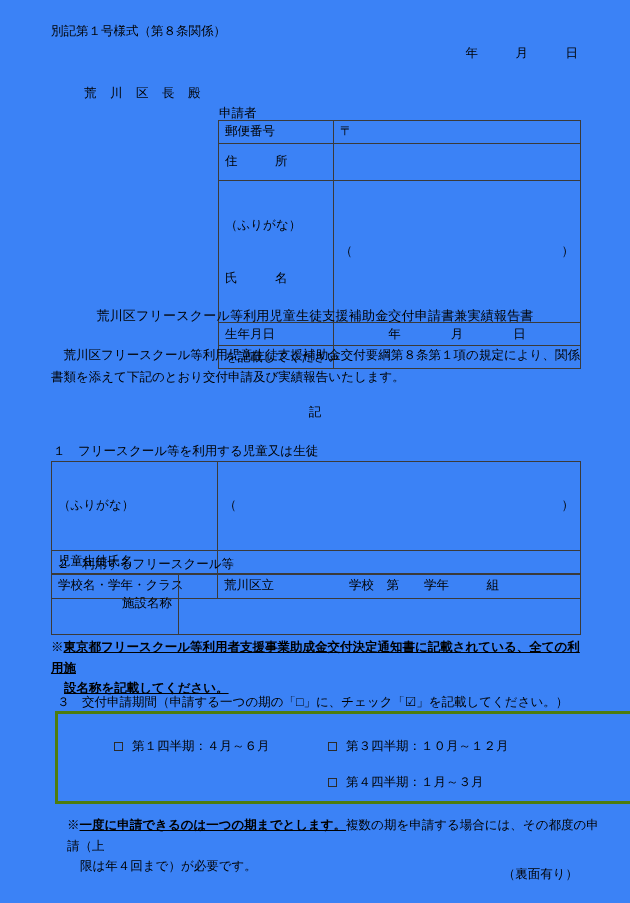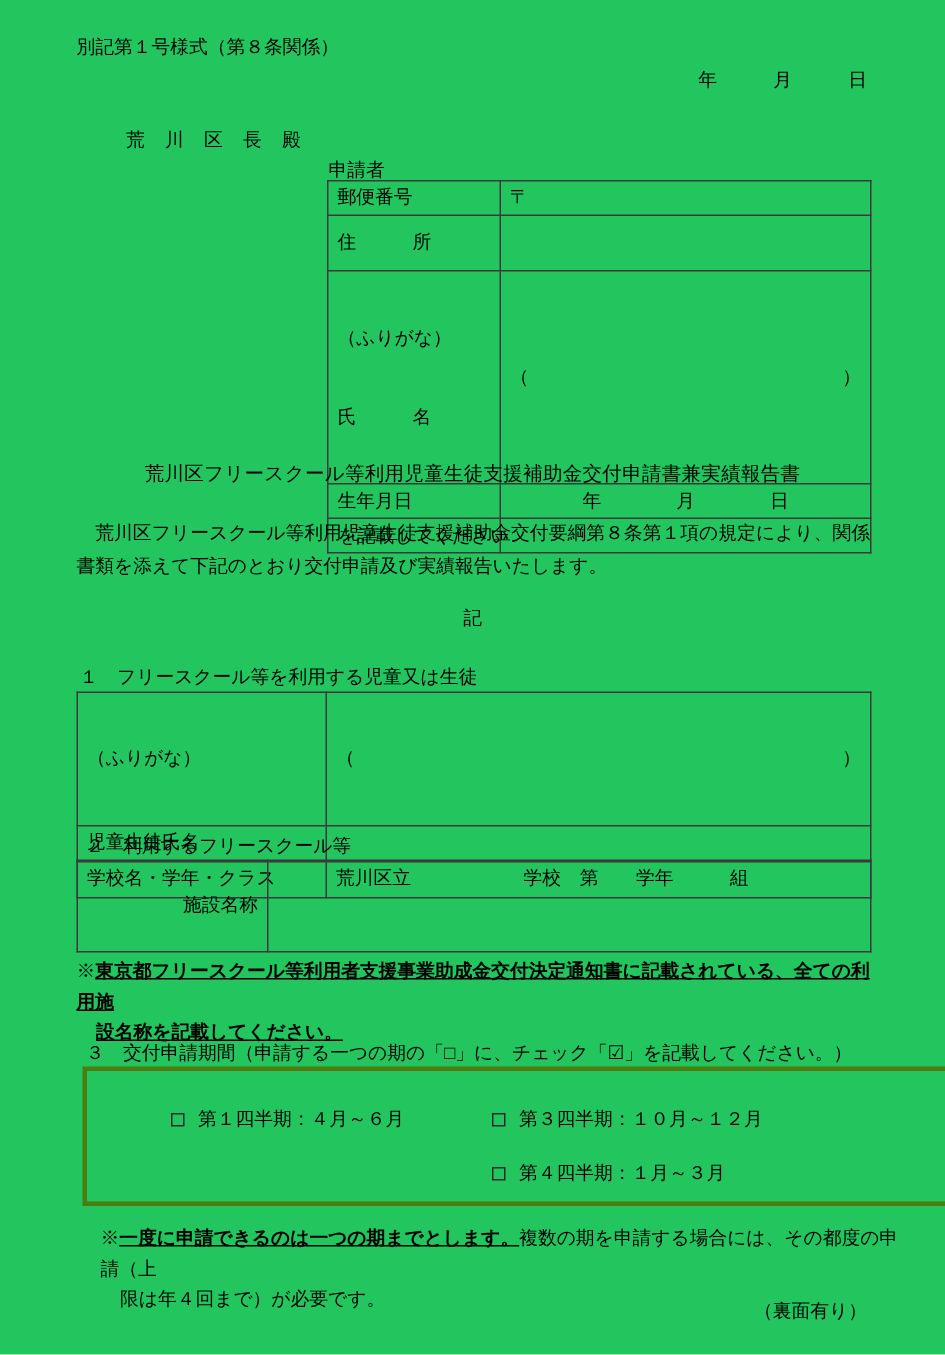--- a/index.html
+++ b/index.html
@@ -10,21 +10,21 @@
   }
   body {
     font-family: "Liberation Serif", "DejaVu Serif", serif;
     color: #000000;
   }
   .page {
     position: relative;
     width: 630px;
     height: 903px;
     box-sizing: border-box;
-    background: #22c55e;
+    background: #3b82f6;
     overflow: hidden;
   }
   .abs { position: absolute; }
 
   
   .t { font-size: 12.5px; line-height: 1.45; white-space: pre; }
 
   
   #form-code {
     left: 51px; top: 22px;

